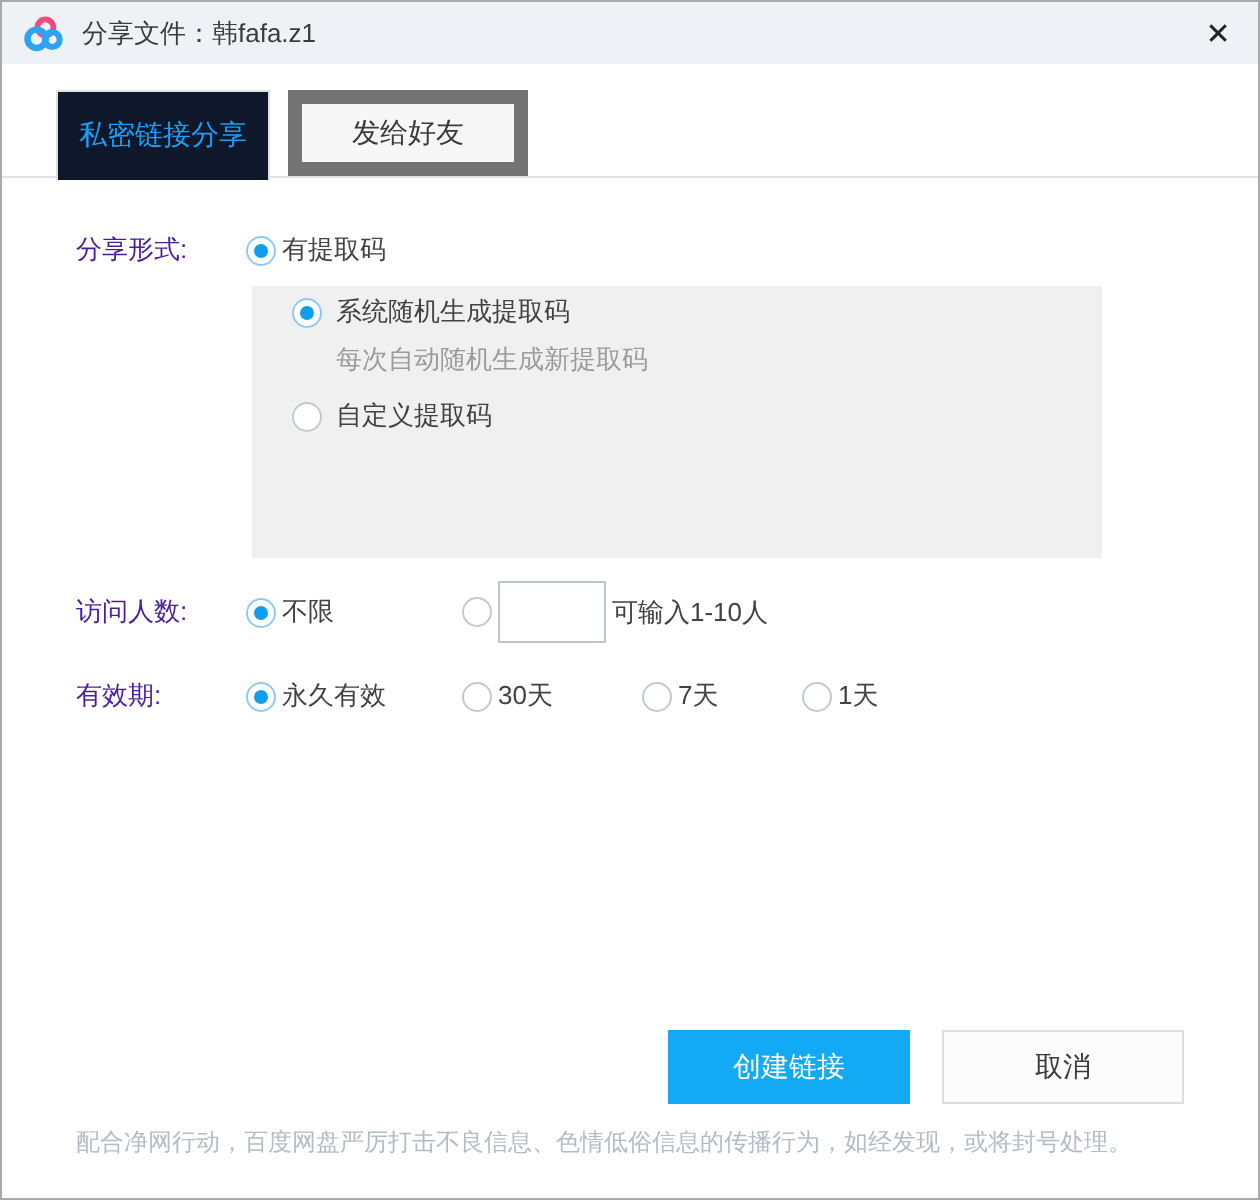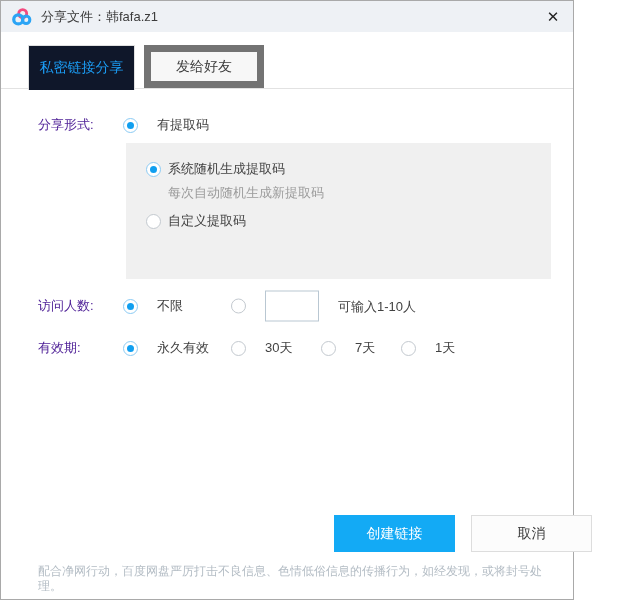--- a/index.html
+++ b/index.html
@@ -1,20 +1,20 @@
 <!DOCTYPE html>
 <html><head>
 <meta charset="utf-8">
 <style>
   * { margin:0; padding:0; box-sizing:border-box; }
   html,body { width:630px; height:600px; overflow:hidden; }
   body { font-family:"Liberation Sans","DejaVu Sans",sans-serif; background:#fff; }
 
   .dialog {
-    position:relative; width:574px; height:600px;
+    position:relative; width:630px; height:600px;
     background:#fff; border:1px solid #a9a9a9;
   }
 
   
   .titlebar {
     position:absolute; top:0; left:0; right:0; height:31px;
     background:#eef1f5; display:flex; align-items:center;
   }
   .logo { margin-left:11px; width:21px; height:20px; flex:none; }
   .title-text { margin-left:8px; font-size:13px; color:#3c3c3c; }
@@ -42,38 +42,38 @@
     left:143px; width:120px;
     background:#f7f7f7; border:7px solid #737373;
     color:#3b3b3b;
   }
 
   
   .row { position:absolute; left:0; right:0; }
   .row-label { position:absolute; left:37px; top:50%; transform:translateY(-50%);
                font-size:13px; color:#4c1d95; }
   .opt-group { position:absolute; top:50%; transform:translateY(-50%);
-               display:flex; align-items:center; gap:19px; }
+               display:flex; align-items:center; gap:3px; }
   .opt-label { font-size:13px; color:#424242; cursor:pointer; white-space:nowrap; }
 
   .radio {
     width:15px; height:15px; border:1px solid #c3c9cf; border-radius:50%;
     background:#fff; position:relative; flex:none; cursor:pointer;
   }
   .radio.sel { border-color:#8ccbf4; }
   .radio.sel::after {
     content:""; position:absolute; left:3px; top:3px; width:7px; height:7px;
     border-radius:50%; background:#109ff0;
   }
 
   .row-share-type { top:110px; height:28px; }
 
   .code-panel {
     position:absolute; left:125px; top:142px; width:425px; height:136px;
-    background:#f0f0f0; padding:14px 0 0 20px;
+    background:#f0f0f0; padding:1px 0 0 20px;
   }
   .code-opt { display:flex; align-items:center; gap:7px; height:24px; }
   .code-desc { margin:2px 0 6px 22px; font-size:13px; color:#9b9b9b; height:20px;
                display:flex; align-items:center; }
 
   .row-visitors { top:289px; height:32px; }
   .count-input {
     width:54px; height:31px; border:1px solid #b9c7d2; background:#fff;
     font-size:13px; color:#424242; text-align:center; outline:none;
   }

